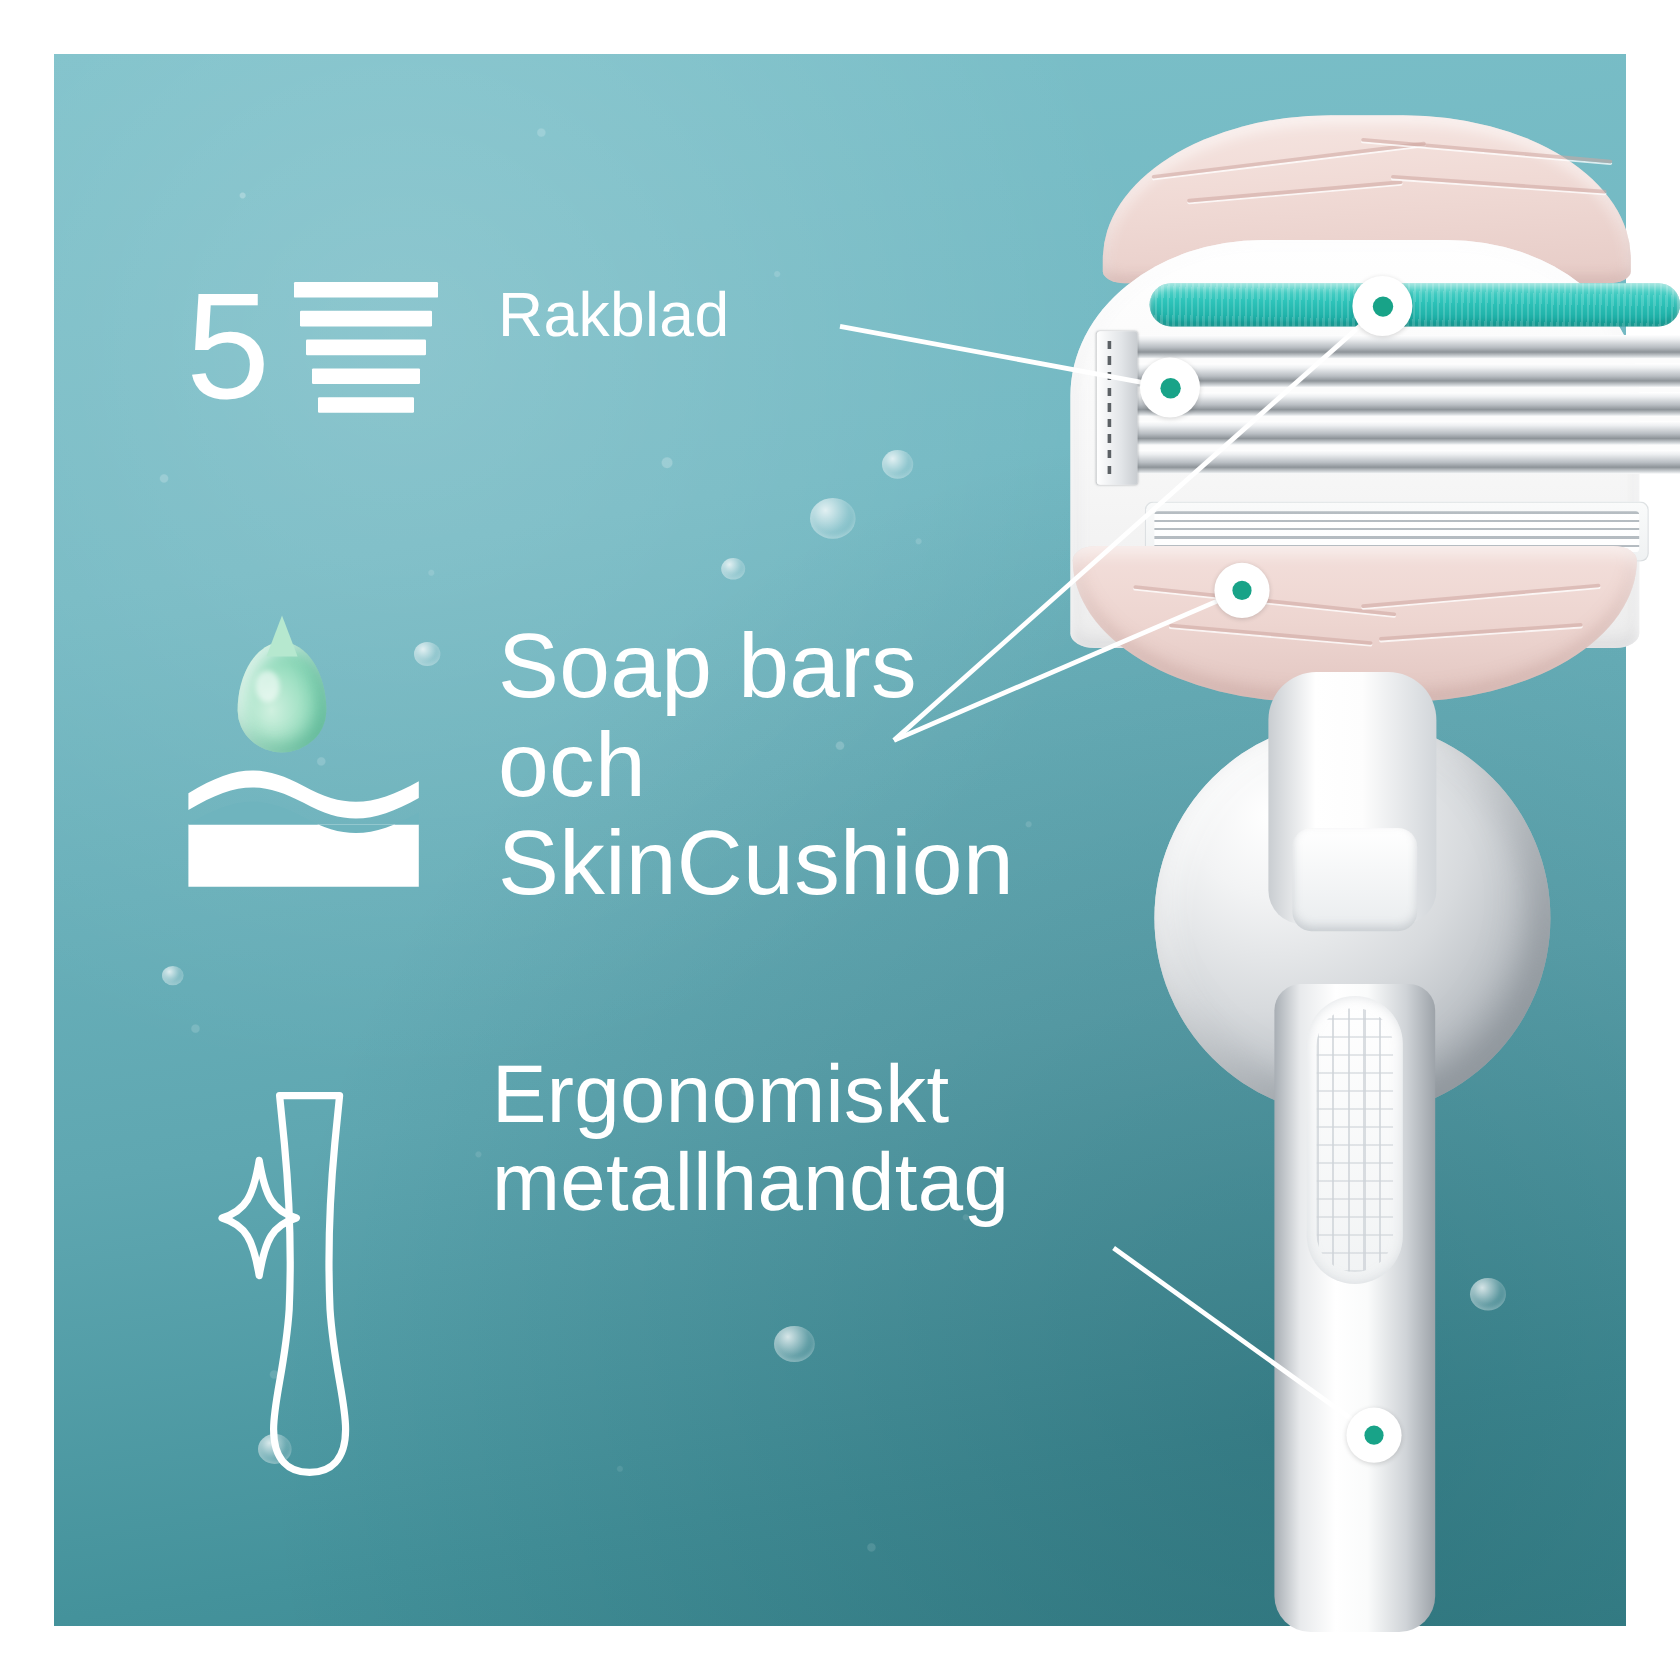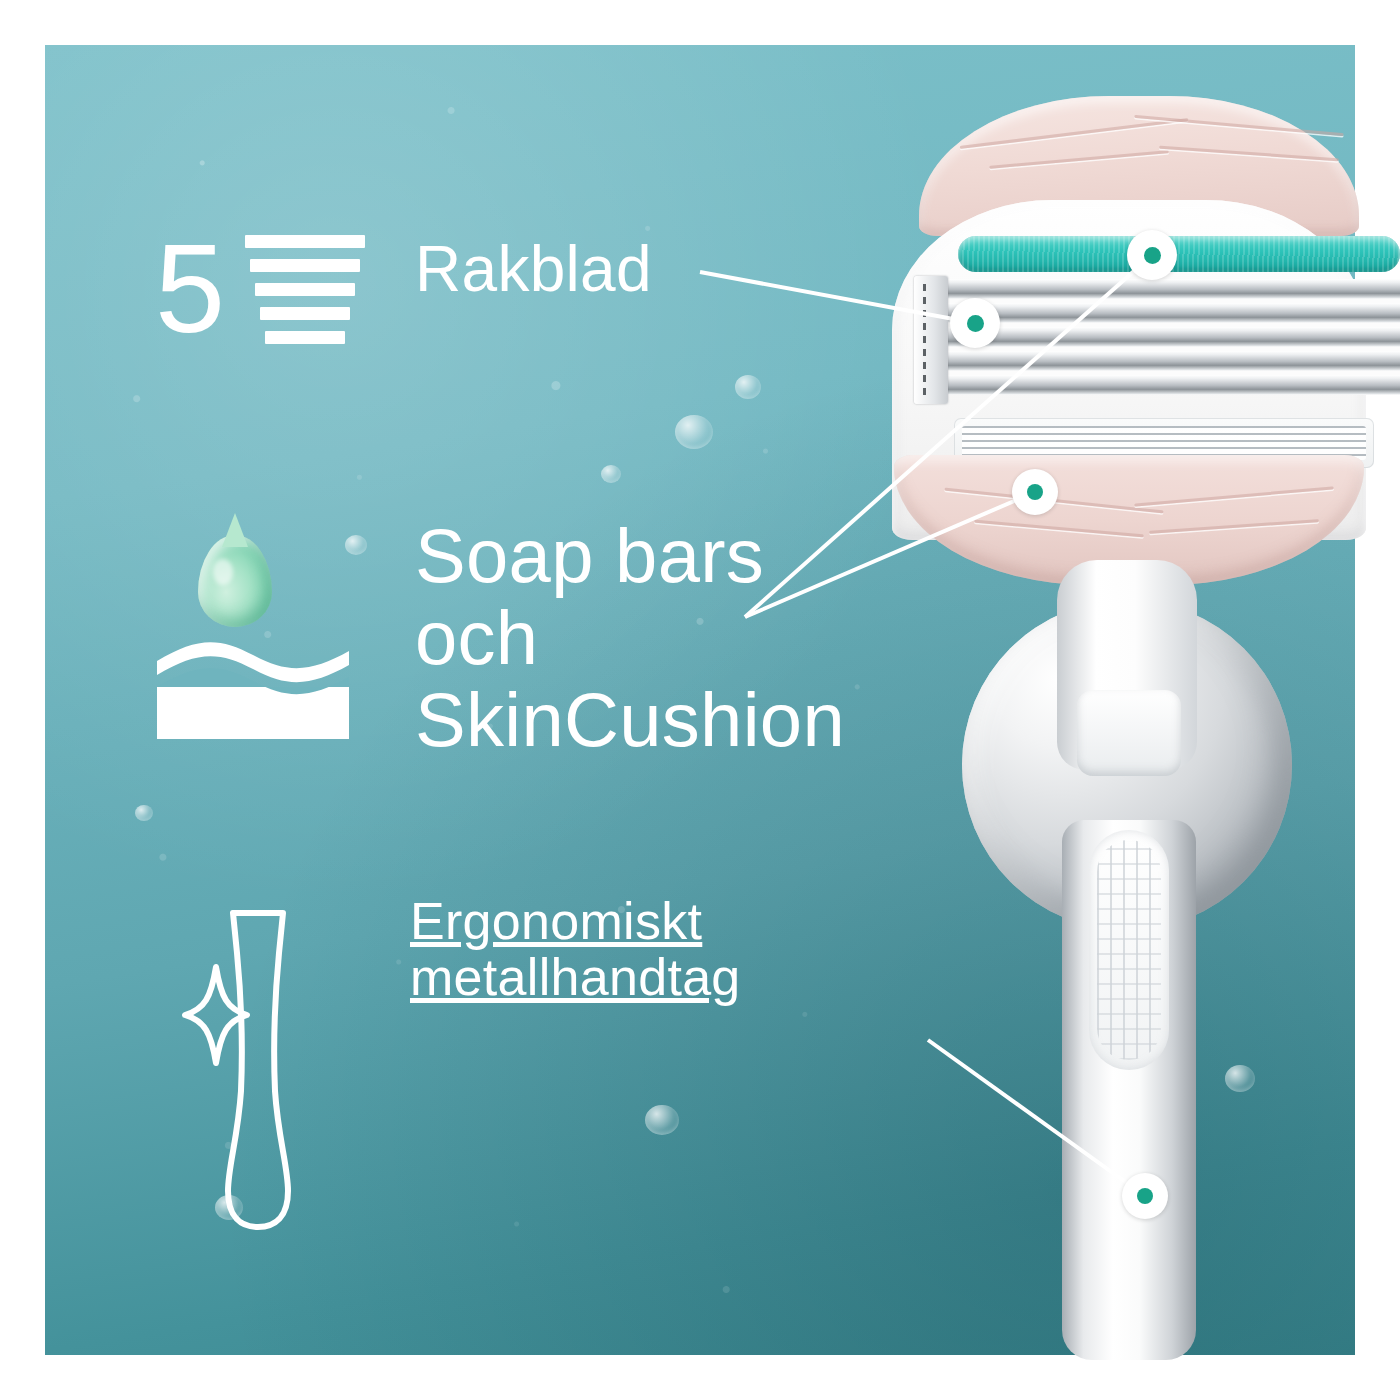--- a/index.html
+++ b/index.html
@@ -164,21 +164,21 @@
 
     <div class="feature">
       <div style="position:absolute;left:110px;top:185px;width:90px;height:120px;color:#fff;font-size:126px;font-weight:300;line-height:118px;">5</div>
       <div class="bars" style="left:200px;top:190px;width:120px;">
         <i style="width:120px;"></i>
         <i style="width:110px;margin-left:5px;"></i>
         <i style="width:100px;margin-left:10px;"></i>
         <i style="width:90px;margin-left:15px;"></i>
         <i style="width:80px;margin-left:20px;"></i>
       </div>
-      <div class="ftext" style="left:370px;top:190px;font-size:64px;">Rakblad</div>
+      <div class="ftext" style="left:370px;top:190px;font-size:52px;">Rakblad</div>
     </div>
 
     <div class="feature">
       <div class="drop" style="left:153px;top:490px;"></div>
       <svg class="handleIcon" style="left:108px;top:590px;" width="200" height="110" viewBox="0 0 200 110">
         <path d="M4 26 C44 2 66 2 100 20 C136 40 160 36 196 16 L196 30 C160 50 136 54 100 34 C66 16 44 16 4 40 Z" fill="#ffffff"></path>
         <path d="M4 52 L196 52 L196 104 L4 104 Z" fill="#ffffff"></path>
         <path d="M4 52 C44 28 66 28 100 46 C136 66 160 62 196 42 L196 52 L4 52 Z" fill="#6FB4BE"></path>
       </svg>
       <div class="ftext" style="left:370px;top:470px;font-size:76px;">Soap bars
@@ -187,21 +187,21 @@
     </div>
 
     <div class="feature">
       <svg class="handleIcon" style="left:130px;top:860px;" width="170" height="330" viewBox="0 0 170 330">
         <path d="M58 8 L108 8 L104 48 C100 90 98 140 100 186 C103 232 113 262 113 286
                  C113 312 100 322 83 322 C66 322 53 312 53 286
                  C53 262 63 232 66 186 C68 140 66 90 62 48 Z" fill="none" stroke="#ffffff" stroke-width="6" stroke-linejoin="round"></path>
         <path d="M41 62 C46 92 52 104 72 110 C52 116 46 128 41 158
                  C36 128 30 116 10 110 C30 104 36 92 41 62 Z" fill="none" stroke="#ffffff" stroke-width="6" stroke-linejoin="round"></path>
       </svg>
-      <div class="ftext" style="left:365px;top:848px;font-size:52px;text-decoration:underline;">Ergonomiskt
+      <div class="ftext" style="left:365px;top:831px;font-size:68px;">Ergonomiskt
 metallhandtag</div>
     </div>
   </div>
 
   <div id="razor">
     <div class="cap">
       <div class="capwave" style="left:40px;top:36px;width:230px;transform:rotate(-7deg);"></div>
       <div class="capwave" style="left:70px;top:62px;width:180px;transform:rotate(-5deg);"></div>
       <div class="capwave" style="left:215px;top:28px;width:210px;transform:rotate(5deg);"></div>
       <div class="capwave" style="left:240px;top:56px;width:180px;transform:rotate(4deg);"></div>

